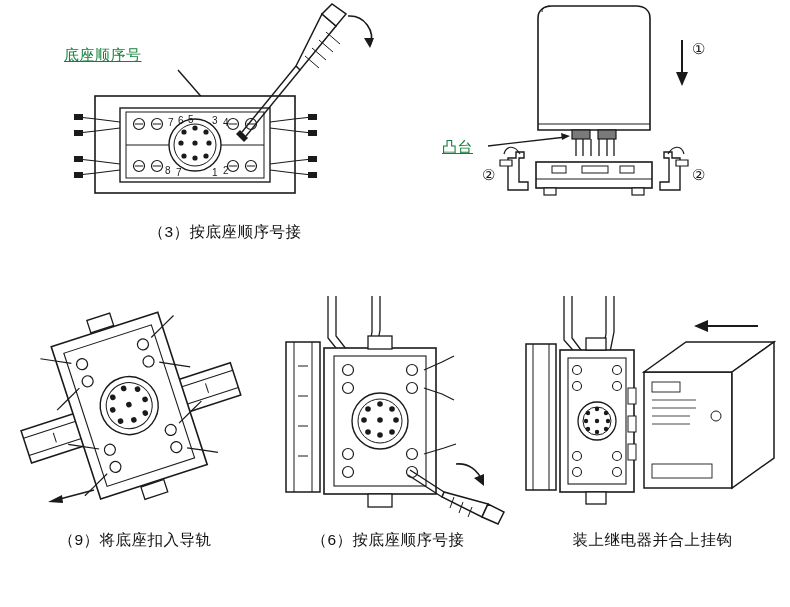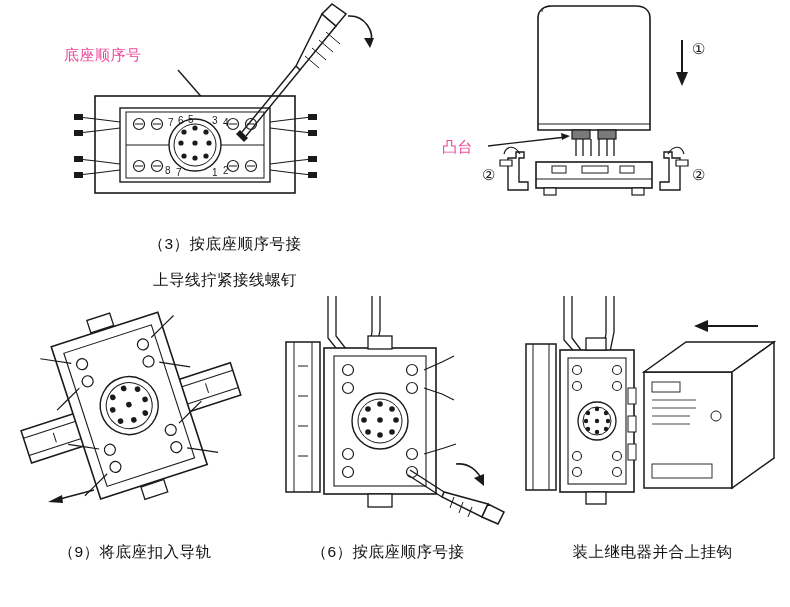--- a/index.html
+++ b/index.html
@@ -27,28 +27,28 @@
     text-align: center;
     font-size: 15.5px;
     line-height: 1.55;
     color: #111111;
     letter-spacing: 0.5px;
     font-family: "Liberation Sans", sans-serif;
   }
   .caption .line {
     display: block;
     white-space: nowrap;
-    margin-top: 12px;
   }
   .label-text {
     position: absolute;
     font-size: 15px;
-    color: #ec4899;
+    color: #15803d;
     white-space: nowrap;
     letter-spacing: 0.5px;
+    text-decoration: underline;
   }
   svg {
     display: block;
     overflow: visible;
   }
   .fig {
     position: absolute;
   }
 </style>
 </head>
@@ -158,21 +158,20 @@
           </g>
 
           <path d="M288 12 A22 22 0 0 1 310 42" stroke="#1a1a1a" stroke-width="1.6" fill="none"></path>
           <polygon points="310,44 304,34 314,34" fill="#1a1a1a"></polygon>
         </g>
       </svg>
     </div>
 
     <div class="caption" style="position:absolute; left:0; top:216px; width:330px;">
       <span class="line">（3）按底座顺序号接</span>
-      <span class="line">上导线拧紧接线螺钉</span>
     </div>
   </div>
 
   <div class="panel" style="left:420px; top:4px; width:350px; height:280px;">
 
     <div class="label-text" style="left:22px; top:134px;">凸台</div>
 
     <div class="fig" style="left:0; top:0;">
       <svg width="350" height="215" viewBox="0 0 350 215">
 

